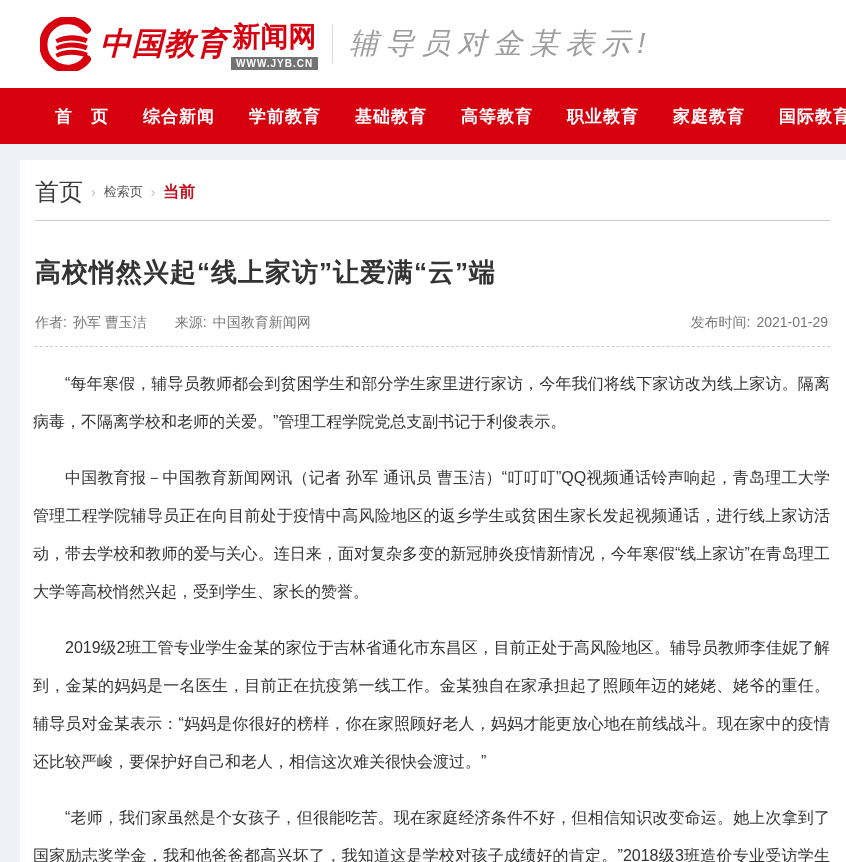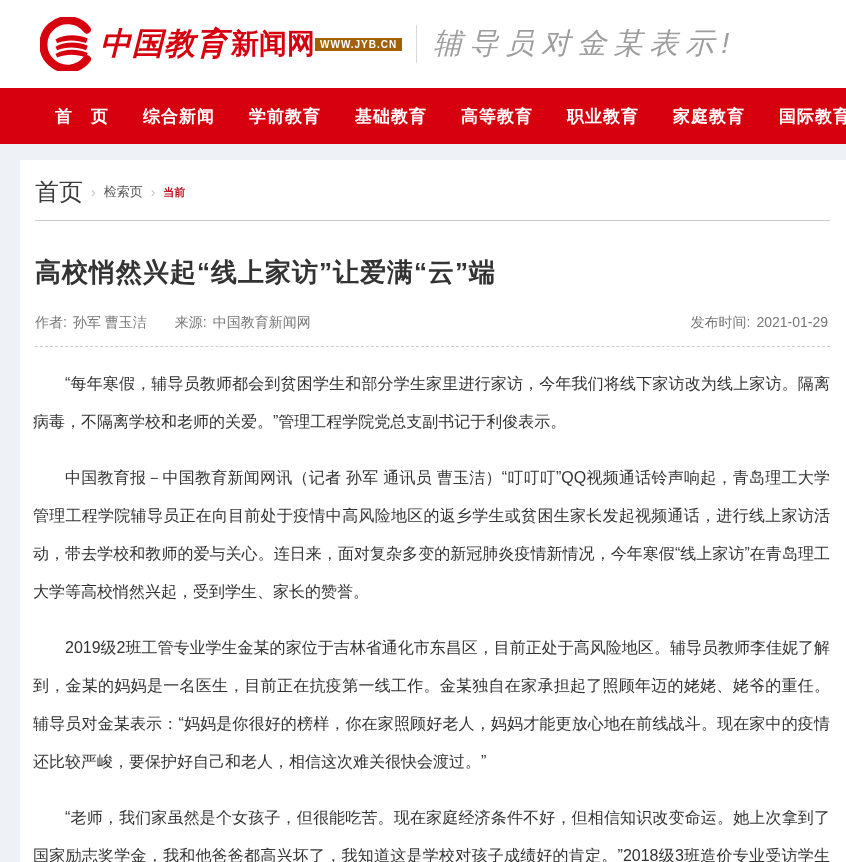--- a/index.html
+++ b/index.html
@@ -4,38 +4,38 @@
 <style>
   * { margin:0; padding:0; box-sizing:border-box; }
   html,body { width:846px; height:862px; overflow:hidden; }
   body { font-family:"Liberation Sans","DejaVu Sans",sans-serif; background:#eef1f5; }
 
   
   .header { height:88px; background:#ffffff; display:flex; align-items:center; padding-left:40px; }
   .logo { display:flex; align-items:center; cursor:pointer;justify-content:flex-end; }
   .logo-icon { width:56px; height:54px; margin-right:4px; flex:none; }
   .logo-script { color:#d7000f; font-size:31px; font-weight:bold; font-style:italic; letter-spacing:1px; white-space:nowrap; }
-  .logo-block { display:flex; flex-direction:row; align-items:center; margin-left:3px; }
+  .logo-block { display:flex; flex-direction:column; align-items:center; margin-left:3px; }
   .logo-block-name { color:#d7000f; font-size:28px; font-weight:900; letter-spacing:0; white-space:nowrap; }
-  .logo-url { background:#a16207; color:#ffffff; font-size:10px; font-weight:bold; letter-spacing:1px; padding:1px 5px; margin-top:1px; }
+  .logo-url { background:#737373; color:#ffffff; font-size:10px; font-weight:bold; letter-spacing:1px; padding:1px 5px; margin-top:1px; }
   .header-vline { width:1px; height:38px; background:#d9d9d9; margin:0 16px 0 14px; flex:none; }
   .slogan { color:#9e9e9e; font-size:29px; font-style:italic; letter-spacing:7px; white-space:nowrap; }
 
   
   .nav { height:56px; background:#d7000f; display:flex; align-items:center; padding-left:55px; }
   .nav-item { color:#ffffff; font-size:17px; font-weight:bold; white-space:nowrap; margin-right:34px; letter-spacing:1px; cursor:pointer; }
 
   
   .panel { background:#ffffff; margin-left:20px; margin-top:16px; min-height:702px; padding:0 16px 40px 13px; }
 
   .breadcrumb { padding:16px 0 12px 2px; display:flex; align-items:center; }
   .bc-home { font-size:24px; color:#3c3c3c; cursor:pointer; }
   .bc-sep { color:#c0c0c0; font-size:14px; margin:0 8px; }
   .bc-mid { font-size:13px; color:#555555; cursor:pointer; }
-  .bc-current { font-size:11px; color:#c1121f; font-weight:bold; }
+  .bc-current { font-size:16px; color:#c1121f; font-weight:bold; }
   .bc-divider { border-bottom:1px solid #cccccc; margin-left:2px; }
 
   .article-title { font-size:26px; font-weight:bold; color:#333333; margin:34px 2px 0 2px; letter-spacing:1px; }
 
   .meta-row { display:flex; align-items:center; margin:24px 2px 0 2px; font-size:14px; color:#777777; }
   .meta-item { margin-right:6px; }
   .meta-gap { margin-left:22px; }
   .meta-right { margin-left:auto; display:flex; }
   .dotted-divider { border-bottom:1px dashed #cccccc; margin:14px 0 0 2px; }
 

